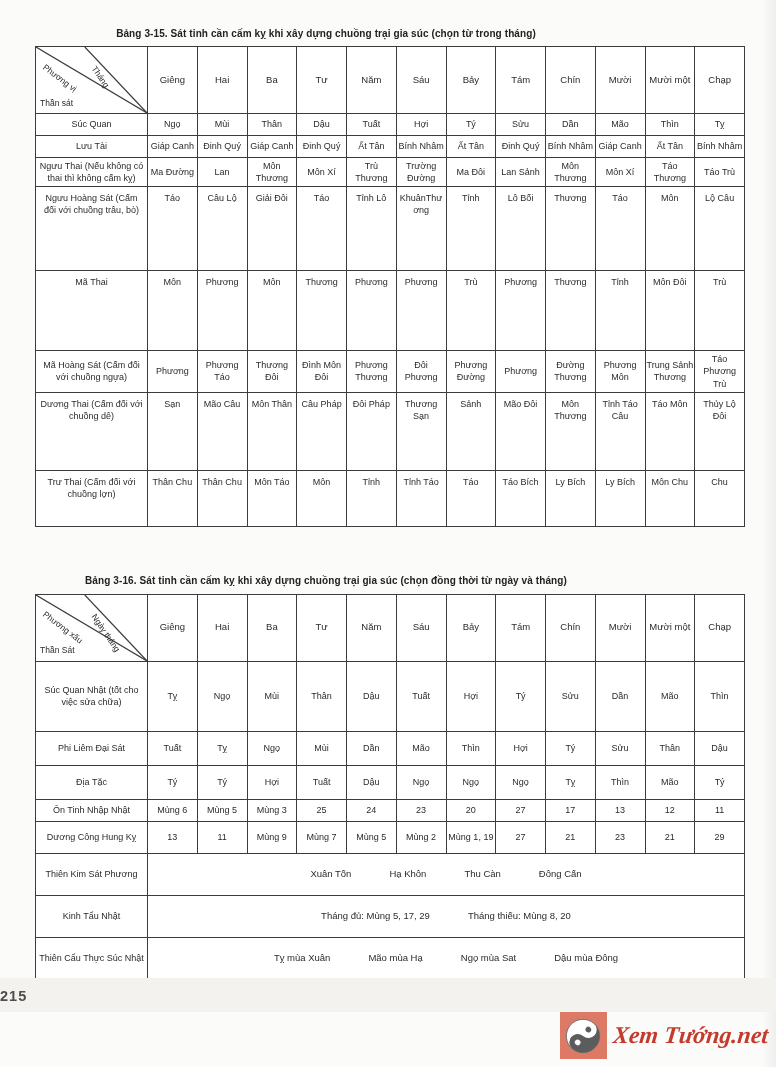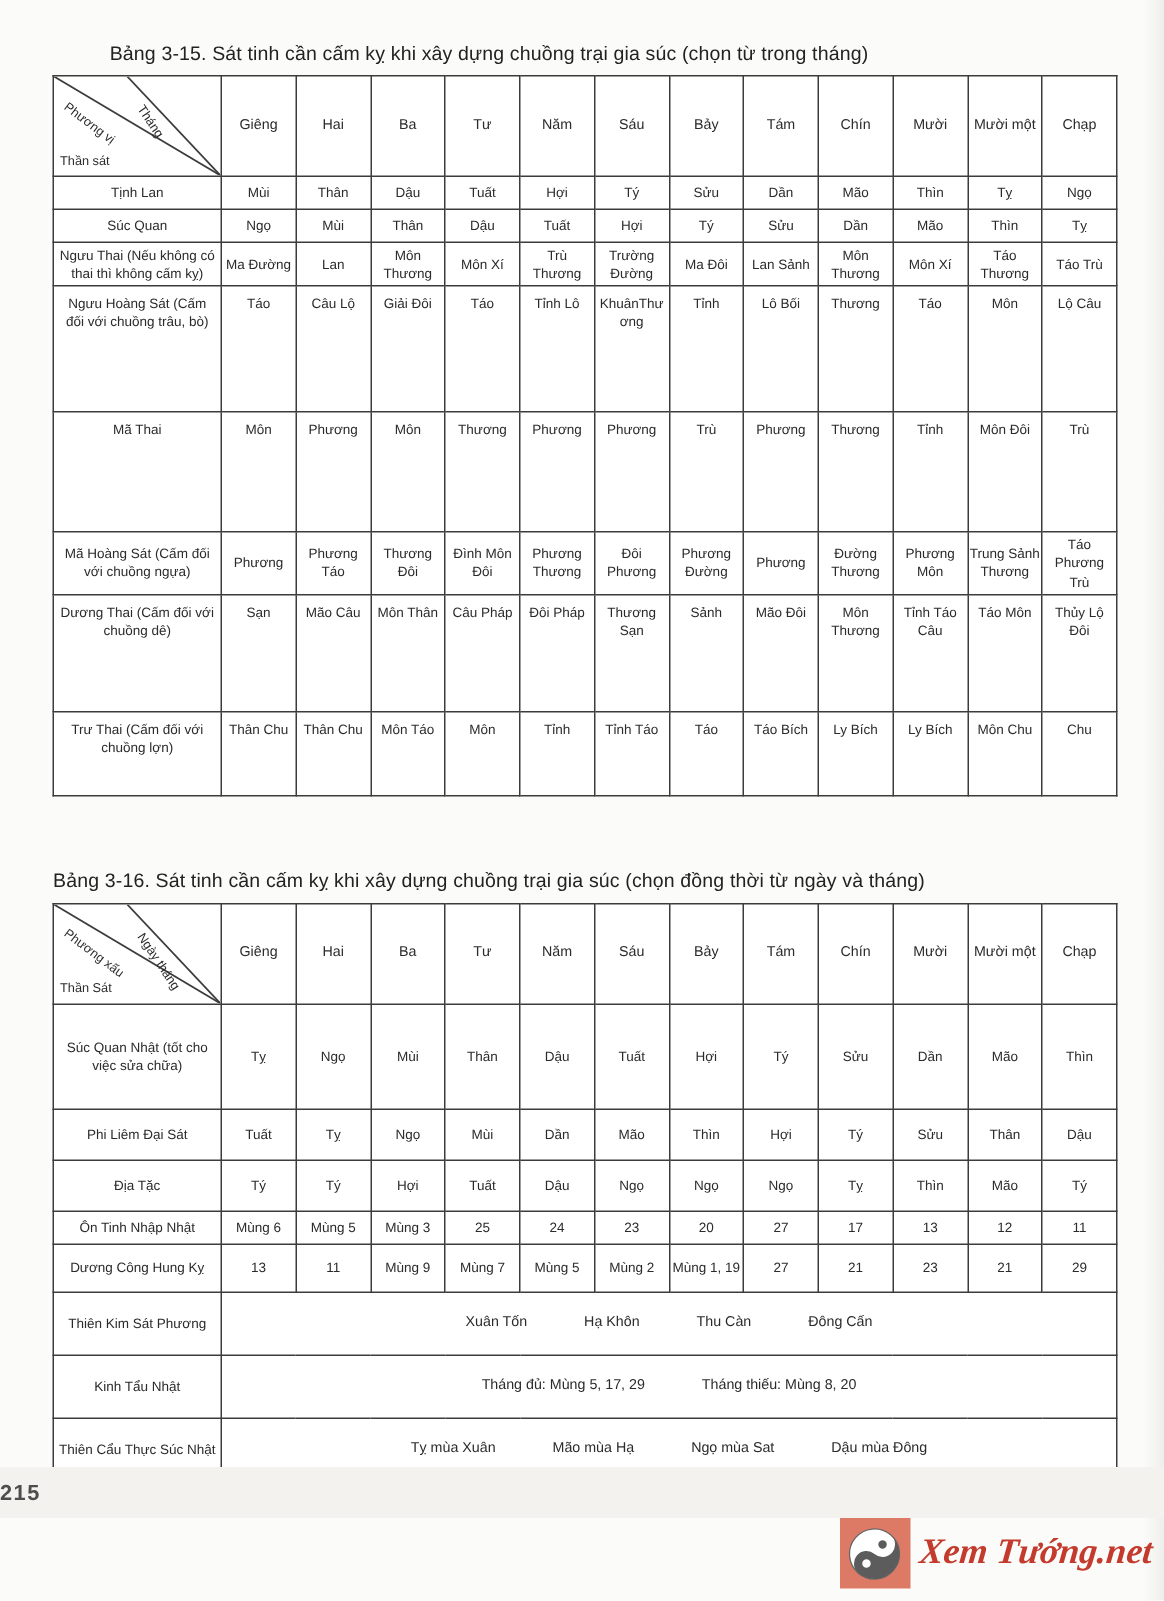--- a/index.html
+++ b/index.html
@@ -4,21 +4,21 @@
 <style>
   html,body{margin:0;padding:0;}
   body{
     width:776px;height:1067px;position:relative;overflow:hidden;
     background:#fbfbf9;
     font-family:"Liberation Sans","DejaVu Sans",sans-serif;
     color:#2b2b2b;
   }
   .page-edge-right{position:absolute;top:0;right:0;width:14px;height:100%;
     background:linear-gradient(to right,rgba(0,0,0,0),rgba(0,0,0,0.05));}
-  .tbl-title{width:652px;text-align:center;font-weight:normal;font-size:13px;
+  .tbl-title{width:652px;text-align:center;font-weight:bold;font-size:10px;
     letter-spacing:.1px;color:#222;}
   #title1{margin-top:28px;margin-bottom:7px;}
   #title2{margin-top:48px;margin-bottom:8px;}
   table.grid{border-collapse:collapse;table-layout:fixed;width:710px;margin-left:35px;
     background:#fff;}
   table.grid,.grid th,.grid td{border:1.4px solid #3c3c3c;}
   .grid th,.grid td{font-weight:normal;text-align:center;vertical-align:middle;
     font-size:9px;line-height:1.35;padding:2px 1px;word-wrap:break-word;}
   .grid thead th{font-size:9.5px;height:62px;}
   .grid th.rowlabel{font-size:9px;padding:2px 3px;}
@@ -97,48 +97,48 @@
         <th>Bảy</th>
         <th>Tám</th>
         <th>Chín</th>
         <th>Mười</th>
         <th>Mười một</th>
         <th>Chạp</th>
       </tr>
   </thead>
   <tbody>
       <tr>
-        <th class="rowlabel">Tịnh Lan</th>
+        <th class="rowlabel">Súc Quan</th>
+        <td>Ngọ</td>
         <td>Mùi</td>
         <td>Thân</td>
         <td>Dậu</td>
         <td>Tuất</td>
         <td>Hợi</td>
         <td>Tý</td>
         <td>Sửu</td>
         <td>Dần</td>
         <td>Mão</td>
         <td>Thìn</td>
         <td>Tỵ</td>
-        <td>Ngọ</td>
-      </tr>
-      <tr>
-        <th class="rowlabel">Súc Quan</th>
-        <td>Ngọ</td>
-        <td>Mùi</td>
-        <td>Thân</td>
-        <td>Dậu</td>
-        <td>Tuất</td>
-        <td>Hợi</td>
-        <td>Tý</td>
-        <td>Sửu</td>
-        <td>Dần</td>
-        <td>Mão</td>
-        <td>Thìn</td>
-        <td>Tỵ</td>
+      </tr>
+      <tr>
+        <th class="rowlabel">Lưu Tài</th>
+        <td>Giáp Canh</td>
+        <td>Đinh Quý</td>
+        <td>Giáp Canh</td>
+        <td>Đinh Quý</td>
+        <td>Ất Tân</td>
+        <td>Bính Nhâm</td>
+        <td>Ất Tân</td>
+        <td>Đinh Quý</td>
+        <td>Bính Nhâm</td>
+        <td>Giáp Canh</td>
+        <td>Ất Tân</td>
+        <td>Bính Nhâm</td>
       </tr>
       <tr>
         <th class="rowlabel">Ngưu Thai (Nếu không có thai thì không cấm kỵ)</th>
         <td>Ma Đường</td>
         <td>Lan</td>
         <td>Môn Thương</td>
         <td>Môn Xí</td>
         <td>Trù Thương</td>
         <td>Trường Đường</td>
         <td>Ma Đôi</td>

